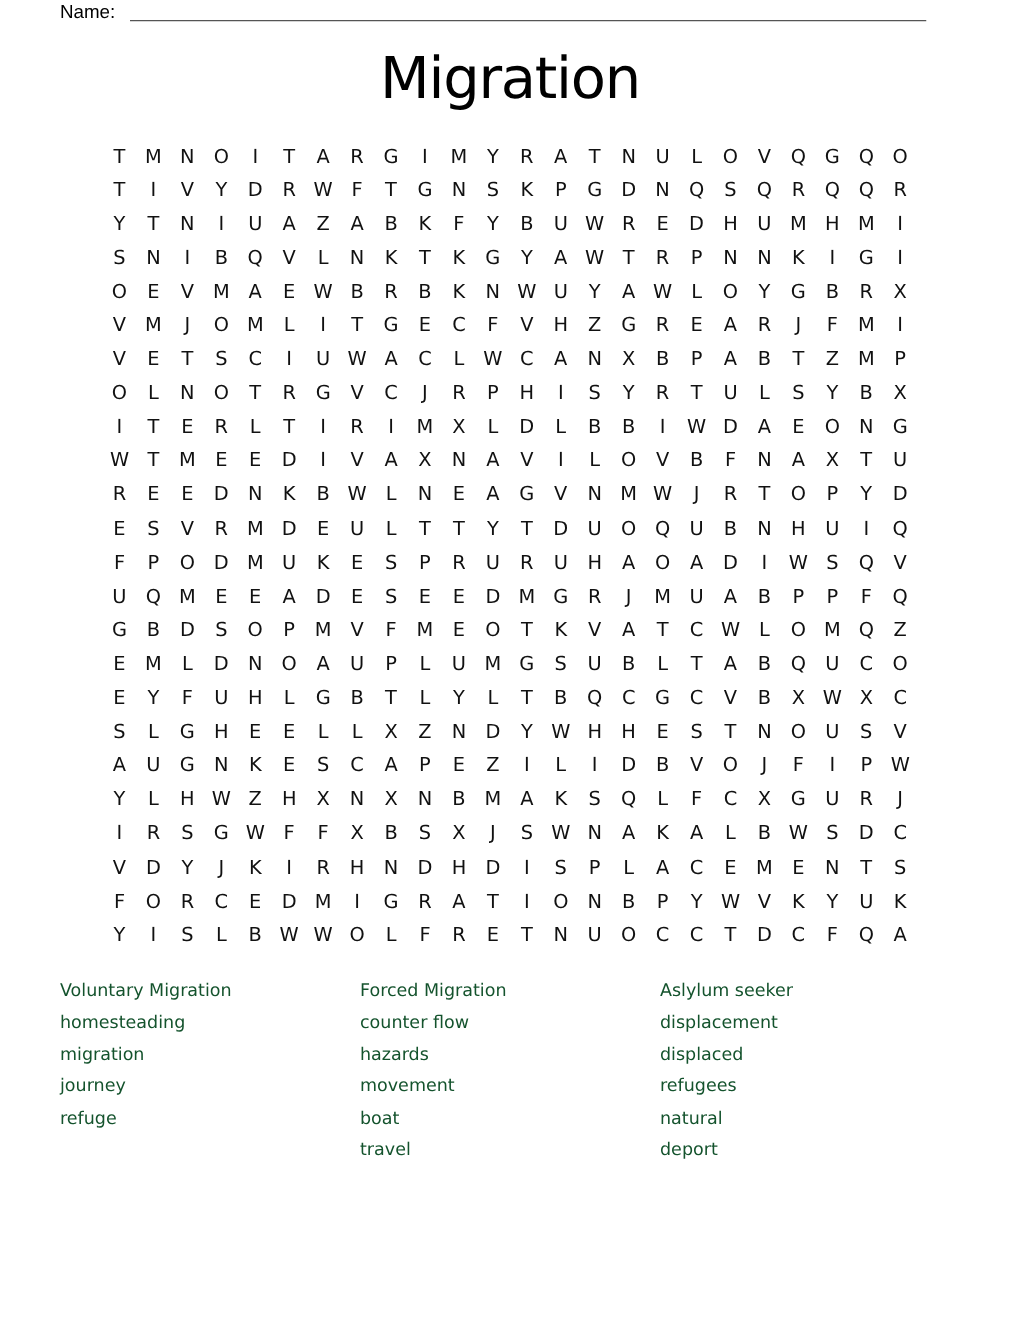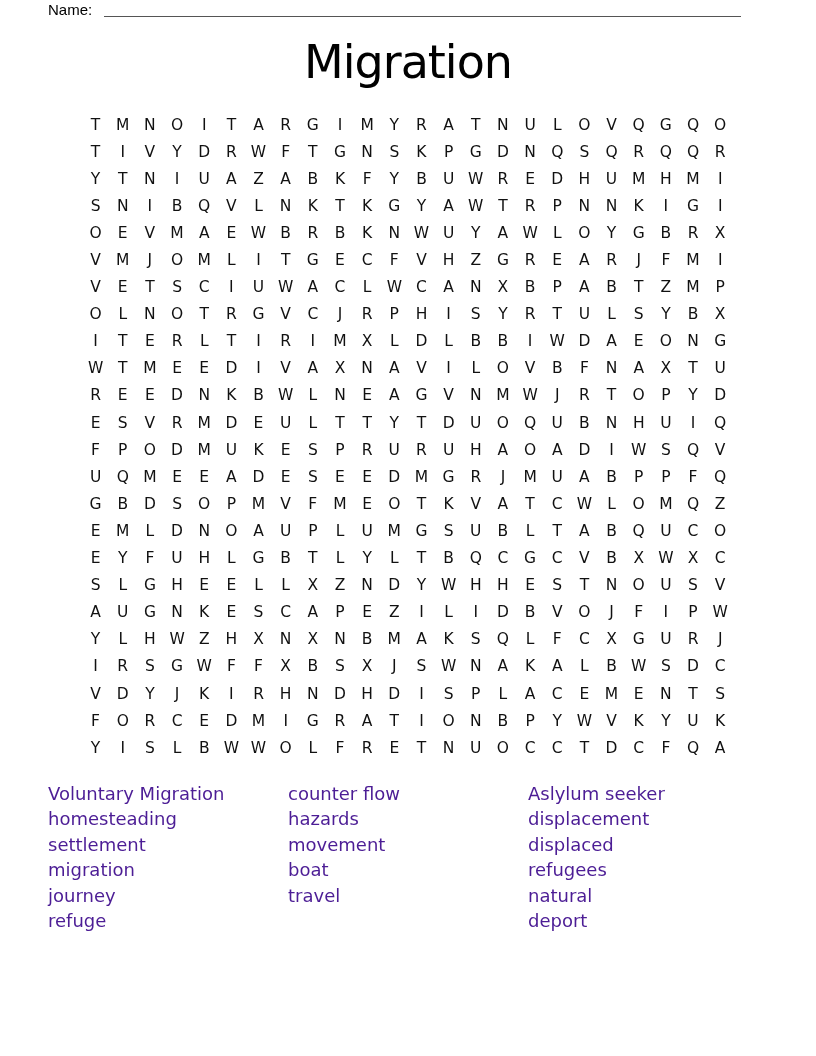--- a/index.html
+++ b/index.html
@@ -75,23 +75,23 @@
   }
   .word-col {
     position: absolute;
     top: 0;
   }
   .word-col.c1 { left: 48px; }
   .word-col.c2 { left: 288px; }
   .word-col.c3 { left: 528px; }
   .word-item {
     display: block;
-    font-size: 18px;
+    font-size: 14px;
     line-height: 25.45px;
-    color: #4c1d95;
+    color: #14532d;
     white-space: nowrap;
   }
 </style>
 </head>
 <body>
 
 <div id="page">
 
   <div class="name-row">
     <span class="name-label">Name:</span>
@@ -676,26 +676,26 @@
       <div class="cell">C</div>
       <div class="cell">F</div>
       <div class="cell">Q</div>
       <div class="cell">A</div>
     </div>
 
   <div class="word-list">
     <div class="word-col c1">
       <span class="word-item">Voluntary Migration</span>
       <span class="word-item">homesteading</span>
-      <span class="word-item">settlement</span>
       <span class="word-item">migration</span>
       <span class="word-item">journey</span>
       <span class="word-item">refuge</span>
     </div>
     <div class="word-col c2">
+      <span class="word-item">Forced Migration</span>
       <span class="word-item">counter flow</span>
       <span class="word-item">hazards</span>
       <span class="word-item">movement</span>
       <span class="word-item">boat</span>
       <span class="word-item">travel</span>
     </div>
     <div class="word-col c3">
       <span class="word-item">Aslylum seeker</span>
       <span class="word-item">displacement</span>
       <span class="word-item">displaced</span>

